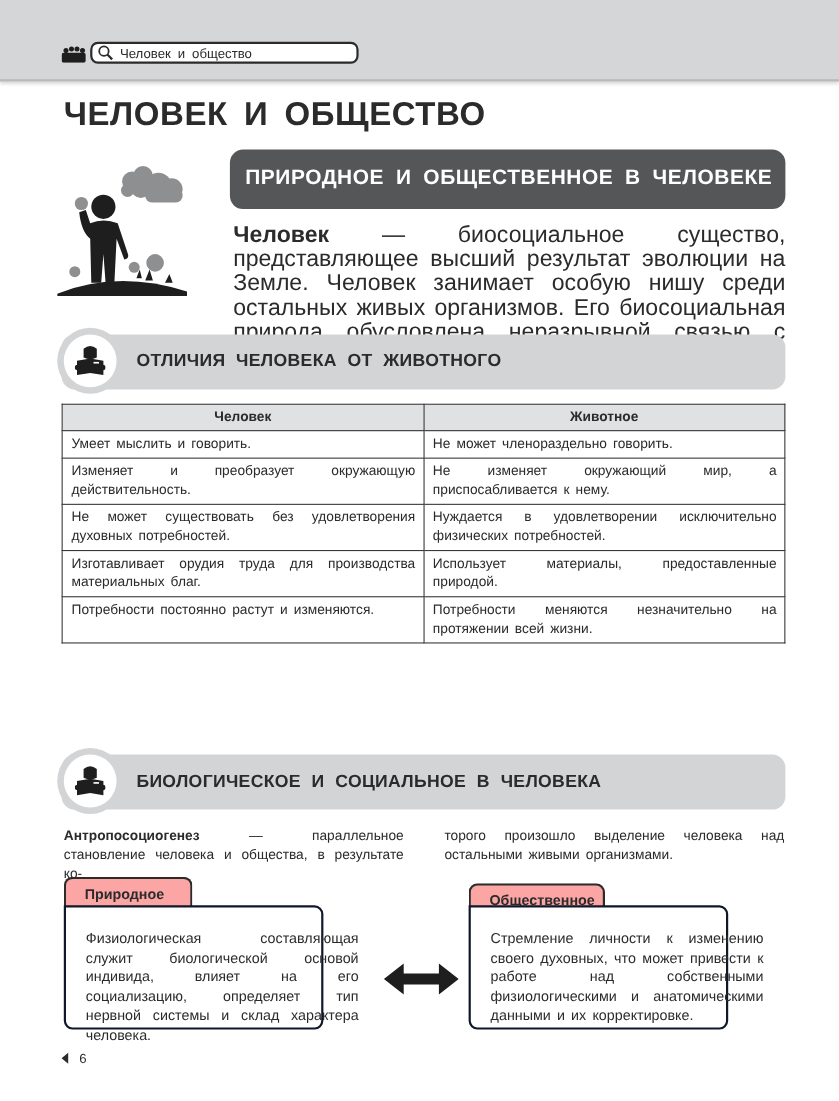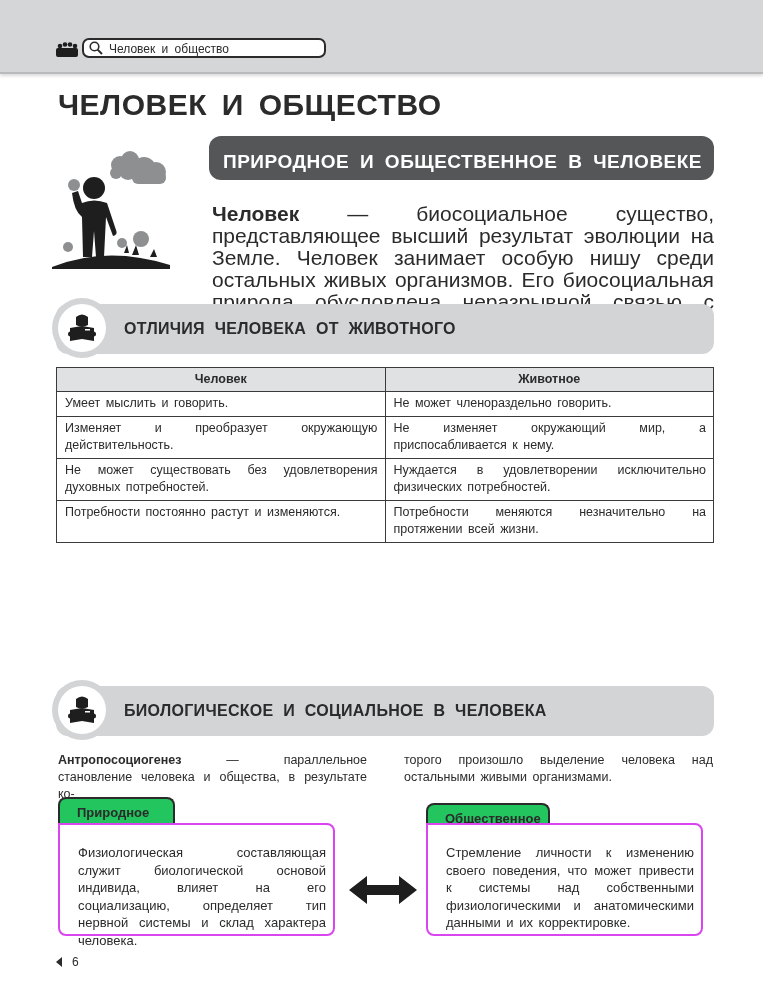--- a/index.html
+++ b/index.html
@@ -11,21 +11,21 @@
   .searchbox { position:absolute; left:82px; top:38px; width:244px; height:20px; background:#fff;
                border:2px solid #2b2b2b; border-radius:7px; box-sizing:border-box; }
   .search-icon { position:absolute; left:5px; top:1px; width:14px; height:14px; }
   .search-text { position:absolute; left:25px; top:2px; font-size:12px; color:#2b2b2b; word-spacing:3px; }
 
   .page-title { position:absolute; left:58px; top:88px; font-size:30px; font-weight:bold; color:#2b2b2b;
                 letter-spacing:0.5px; word-spacing:6px; font-family:"Liberation Sans", sans-serif; }
 
   .hero-illust { position:absolute; left:52px; top:145px; width:125px; height:130px; }
 
-  .dark-banner { position:absolute; left:209px; top:136px; width:505px; height:44px; background:#555658;
+  .dark-banner { position:absolute; left:209px; top:136px; width:505px; height:54px; background:#555658;
                  border-radius:12px; }
   .dark-banner span { position:absolute; left:14px; top:15px; color:#fff; font-weight:bold; font-size:19px;
                       letter-spacing:0.5px; word-spacing:5px; }
 
   .intro { position:absolute; left:212px; top:203px; width:502px; font-size:21px; line-height:22px;
            text-align:justify; color:#2b2b2b; word-spacing:1px; }
   .intro b { font-weight:bold; }
 
   .sec-banner { position:absolute; left:56px; width:658px; height:50px; background:#d3d4d6; border-radius:12px; }
   .sec-circle { position:absolute; left:-4px; top:-6px; width:60px; height:60px; border-radius:50%;
@@ -41,24 +41,24 @@
                                line-height:17px; text-align:justify; word-spacing:2px; }
   table.cmp th { background:#e0e1e3; font-weight:bold; text-align:center; padding:3px 7px; height:16px; }
   table.cmp td { height:34px; }
   table.cmp tr.single td { height:17px; }
 
   .para-cols { position:absolute; left:58px; top:752px; width:656px; font-size:12.5px; line-height:17px; }
   .para-col { position:absolute; top:0; width:309px; text-align:justify; word-spacing:2px; }
   .para-col.left { left:0; }
   .para-col.right { left:346px; }
 
-  .tab { position:absolute; height:28px; background:#22c55e; border:2px solid #2b2b2b; border-bottom:none;
+  .tab { position:absolute; height:28px; background:#fca5a5; border:2px solid #2b2b2b; border-bottom:none;
          border-radius:8px 8px 0 0; box-sizing:border-box;text-align:center; }
   .tab span { position:absolute; left:17px; top:6px; font-weight:bold; font-size:13px; color:#2b2b2b; }
-  .card { position:absolute; width:277px; height:113px; border:2px solid #d946ef; border-radius:0 8px 8px 8px;
+  .card { position:absolute; width:236px; height:113px; border:2px solid #0f172a; border-radius:0 8px 8px 8px;
           box-sizing:border-box; background:#fff; }
   .card p { margin:0; position:absolute; left:18px; top:19px; width:248px; font-size:13px; line-height:17.5px;
             text-align:justify; word-spacing:2px; color:#2b2b2b; }
   .arrow { position:absolute; left:349px; top:875px; width:68px; height:30px; }
 
   .page-footer { position:absolute; left:56px; top:955px; font-size:12px; color:#2b2b2b; }
   .page-footer .tri { display:inline-block; width:0; height:0; border-top:5px solid transparent;
                       border-bottom:5px solid transparent; border-right:6px solid #2b2b2b; margin-right:10px; vertical-align:-1px; }
 </style>
 </head>
@@ -148,20 +148,24 @@
     </tr>
     <tr>
       <td>Изменяет и преобразует окружающую действительность.</td>
       <td>Не изменяет окружающий мир, а приспосабливается к нему.</td>
     </tr>
     <tr>
       <td>Не может существовать без удовлетворения духовных потребностей.</td>
       <td>Нуждается в удовлетворении исключительно физических потребностей.</td>
     </tr>
     <tr>
+      <td>Изготавливает орудия труда для производства материальных благ.</td>
+      <td>Использует материалы, предоставленные природой.</td>
+    </tr>
+    <tr>
       <td>Потребности постоянно растут и изменяются.</td>
       <td>Потребности меняются незначительно на протяжении всей жизни.</td>
     </tr>
   </tbody>
 </table>
 
 <div class="sec-banner" style="top:686px;">
   <div class="sec-circle">
     <div class="sec-circle-inner">
       <svg class="reader-icon" viewBox="0 0 28 30">
@@ -191,18 +195,18 @@
 </div>
 
 <svg class="arrow" viewBox="0 0 68 30">
   <path fill="#1e1e1e" d="M0 15 L18 1 L18 10 L50 10 L50 1 L68 15 L50 29 L50 20 L18 20 L18 29 Z"></path>
 </svg>
 
 <div class="tab" style="left:426px; top:803px; width:124px;">
   <span>Общественное</span>
 </div>
 <div class="card" style="left:426px; top:823px;">
-  <p>Стремление личности к изменению своего поведения, что может привести к системы над собственными физиологическими и анатомическими данными и их корректировке.</p>
+  <p>Стремление личности к изменению своего духовных, что может привести к работе над собственными физиологическими и анатомическими данными и их корректировке.</p>
 </div>
 
 <div class="page-footer">
   <span class="tri"></span><span>6</span>
 </div>
 
 </body></html>

